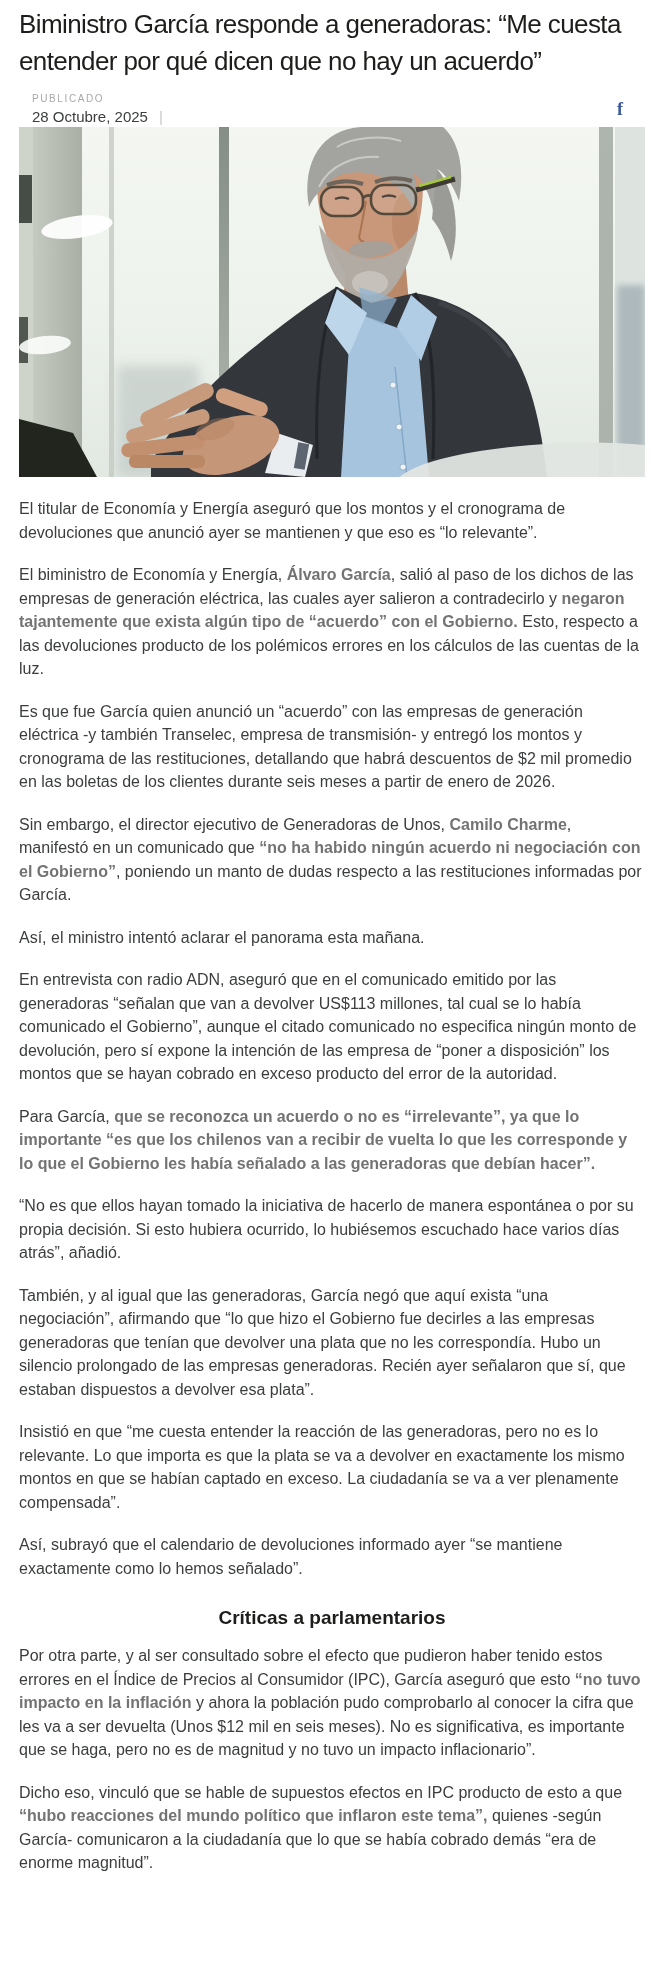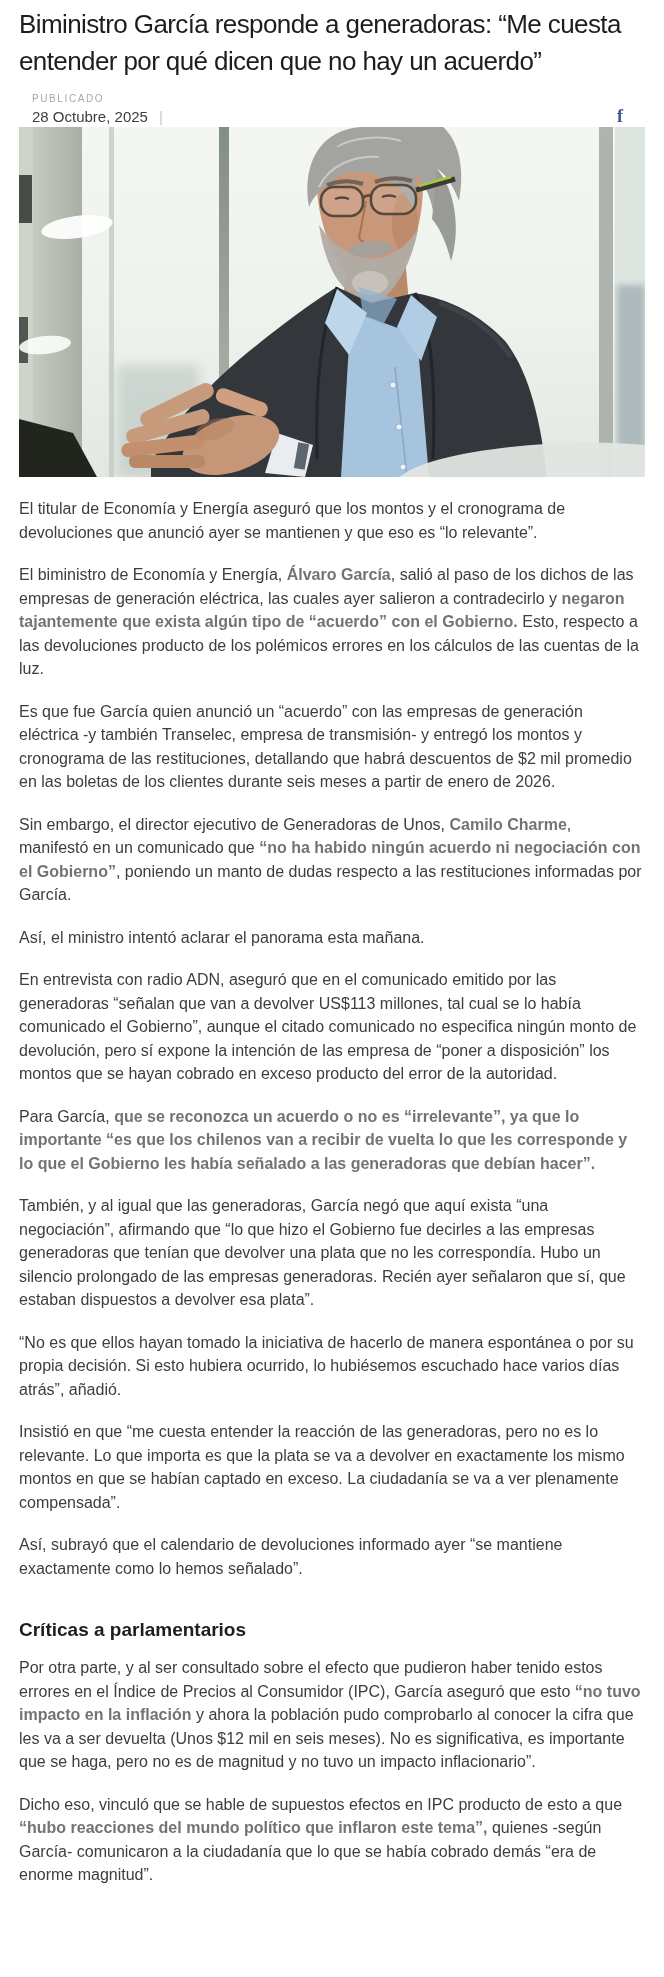--- a/index.html
+++ b/index.html
@@ -20,21 +20,21 @@
     margin: 0 0 13px 0;
     font-size: 26px;
     line-height: 37px;
     font-weight: 400;
     letter-spacing: -0.6px;
     color: #1d1d1b;
   }
   .meta-row {
     display: flex;
     justify-content: space-between;
-    align-items: flex-end;
+    align-items: center;
     padding-left: 13px;
   }
   .meta-label {
     font-size: 10px;
     letter-spacing: 1.6px;
     color: #a8a8a8;
     margin-bottom: 4px;
   }
   .meta-date-line { font-size: 15px; color: #3b3d3e; }
   .meta-sep { color: #c8c8c8; margin-left: 7px; font-weight: 300; }
@@ -58,25 +58,26 @@
   }
   .photo-wrap svg { display: block; }
   .article-body p {
     margin: 0 0 19px 0;
     font-size: 16px;
     line-height: 23.5px;
     color: #3b3d3e;
   }
   .article-body strong { font-weight: 700; color: #737373; }
   .article-body h2.subhead {
-    margin: 38px 0 14px 0;
+    margin: 26px 0 14px 0;
     font-size: 19px;
     line-height: 24px;
     font-weight: 700;
     color: #1d1d1b;
+    text-align: center;
   }
 </style>
 </head>
 <body>
 
 <div class="page">
 
   <h1 class="headline">Biministro García responde a generadoras: “Me cuesta entender por qué dicen que no hay un acuerdo”</h1>
 
   <div class="meta-row">
@@ -208,22 +209,22 @@
   </div>
 
   <div class="article-body">
       <p><span>El titular de Economía y Energía aseguró que los montos y el cronograma de devoluciones que anunció ayer se mantienen y que eso es “lo relevante”.</span></p>
       <p><span>El biministro de Economía y Energía, </span><strong>Álvaro García</strong><span>, salió al paso de los dichos de las empresas de generación eléctrica, las cuales ayer salieron a contradecirlo y </span><strong>negaron tajantemente que exista algún tipo de “acuerdo” con el Gobierno.</strong><span> Esto, respecto a las devoluciones producto de los polémicos errores en los cálculos de las cuentas de la luz.</span></p>
       <p><span>Es que fue García quien anunció un “acuerdo” con las empresas de generación eléctrica -y también Transelec, empresa de transmisión- y entregó los montos y cronograma de las restituciones, detallando que habrá descuentos de $2 mil promedio en las boletas de los clientes durante seis meses a partir de enero de 2026.</span></p>
       <p><span>Sin embargo, el director ejecutivo de Generadoras de Unos, </span><strong>Camilo Charme</strong><span>, manifestó en un comunicado que </span><strong>“no ha habido ningún acuerdo ni negociación con el Gobierno”</strong><span>, poniendo un manto de dudas respecto a las restituciones informadas por García.</span></p>
       <p><span>Así, el ministro intentó aclarar el panorama esta mañana.</span></p>
       <p><span>En entrevista con radio ADN, aseguró que en el comunicado emitido por las generadoras “señalan que van a devolver US$113 millones, tal cual se lo había comunicado el Gobierno”, aunque el citado comunicado no especifica ningún monto de devolución, pero sí expone la intención de las empresa de “poner a disposición” los montos que se hayan cobrado en exceso producto del error de la autoridad.</span></p>
       <p><span>Para García, </span><strong>que se reconozca un acuerdo o no es “irrelevante”, ya que lo importante “es que los chilenos van a recibir de vuelta lo que les corresponde y lo que el Gobierno les había señalado a las generadoras que debían hacer”.</strong></p>
+      <p><span>“No es que ellos hayan tomado la iniciativa de hacerlo de manera espontánea o por su propia decisión. Si esto hubiera ocurrido, lo hubiésemos escuchado hace varios días atrás”, añadió.</span></p>
       <p><span>También, y al igual que las generadoras, García negó que aquí exista “una negociación”, afirmando que “lo que hizo el Gobierno fue decirles a las empresas generadoras que tenían que devolver una plata que no les correspondía. Hubo un silencio prolongado de las empresas generadoras. Recién ayer señalaron que sí, que estaban dispuestos a devolver esa plata”.</span></p>
-      <p><span>“No es que ellos hayan tomado la iniciativa de hacerlo de manera espontánea o por su propia decisión. Si esto hubiera ocurrido, lo hubiésemos escuchado hace varios días atrás”, añadió.</span></p>
       <p><span>Insistió en que “me cuesta entender la reacción de las generadoras, pero no es lo relevante. Lo que importa es que la plata se va a devolver en exactamente los mismo montos en que se habían captado en exceso. La ciudadanía se va a ver plenamente compensada”.</span></p>
       <p><span>Así, subrayó que el calendario de devoluciones informado ayer “se mantiene exactamente como lo hemos señalado”.</span></p>
       <h2 class="subhead">Críticas a parlamentarios</h2>
       <p><span>Por otra parte, y al ser consultado sobre el efecto que pudieron haber tenido estos errores en el Índice de Precios al Consumidor (IPC), García aseguró que esto </span><strong>“no tuvo impacto en la inflación</strong><span> y ahora la población pudo comprobarlo al conocer la cifra que les va a ser devuelta (Unos $12 mil en seis meses). No es significativa, es importante que se haga, pero no es de magnitud y no tuvo un impacto inflacionario”.</span></p>
       <p><span>Dicho eso, vinculó que se hable de supuestos efectos en IPC producto de esto a que </span><strong>“hubo reacciones del mundo político que inflaron este tema”,</strong><span> quienes -según García- comunicaron a la ciudadanía que lo que se había cobrado demás “era de enorme magnitud”.</span></p>
     </div>
 
 </div>
 
 </body></html>

